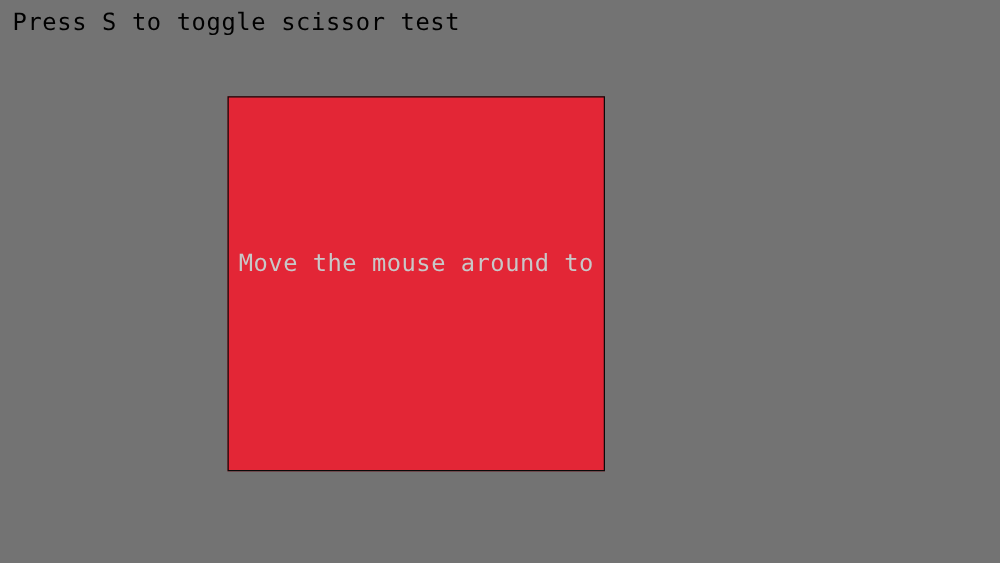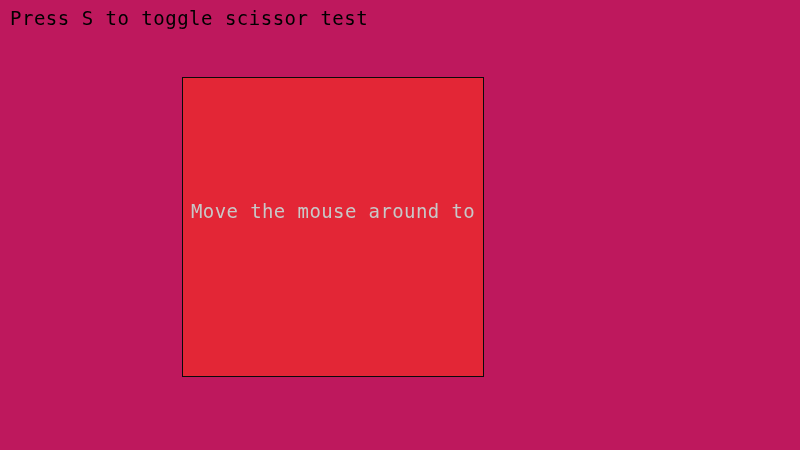--- a/index.html
+++ b/index.html
@@ -10,21 +10,21 @@
     width: 800px;
     height: 450px;
     overflow: hidden;
     font-family: "DejaVu Sans Mono", monospace;
   }
 
   #app-canvas {
     position: relative;
     width: 800px;
     height: 450px;
-    background: #be185d;
+    background: #737373;
     overflow: hidden;
     text-align: right;
   }
 
   
   #instruction-text {
     position: absolute;
     left: 10px;
     top: 7px;
     font-family: "DejaVu Sans Mono", monospace;

